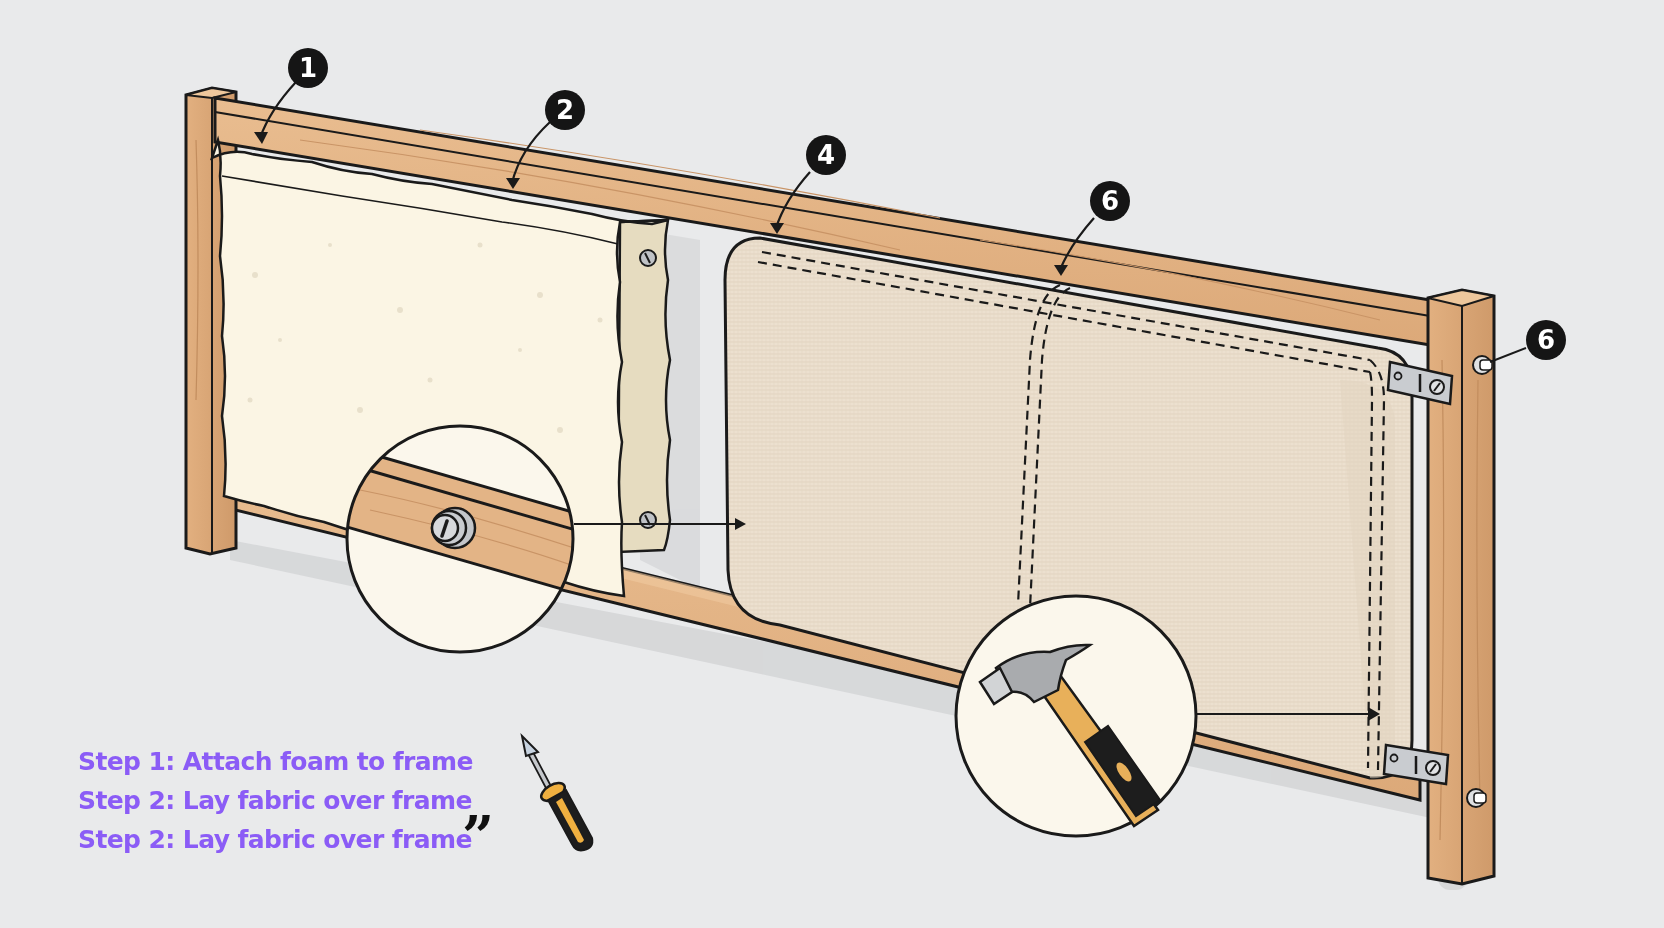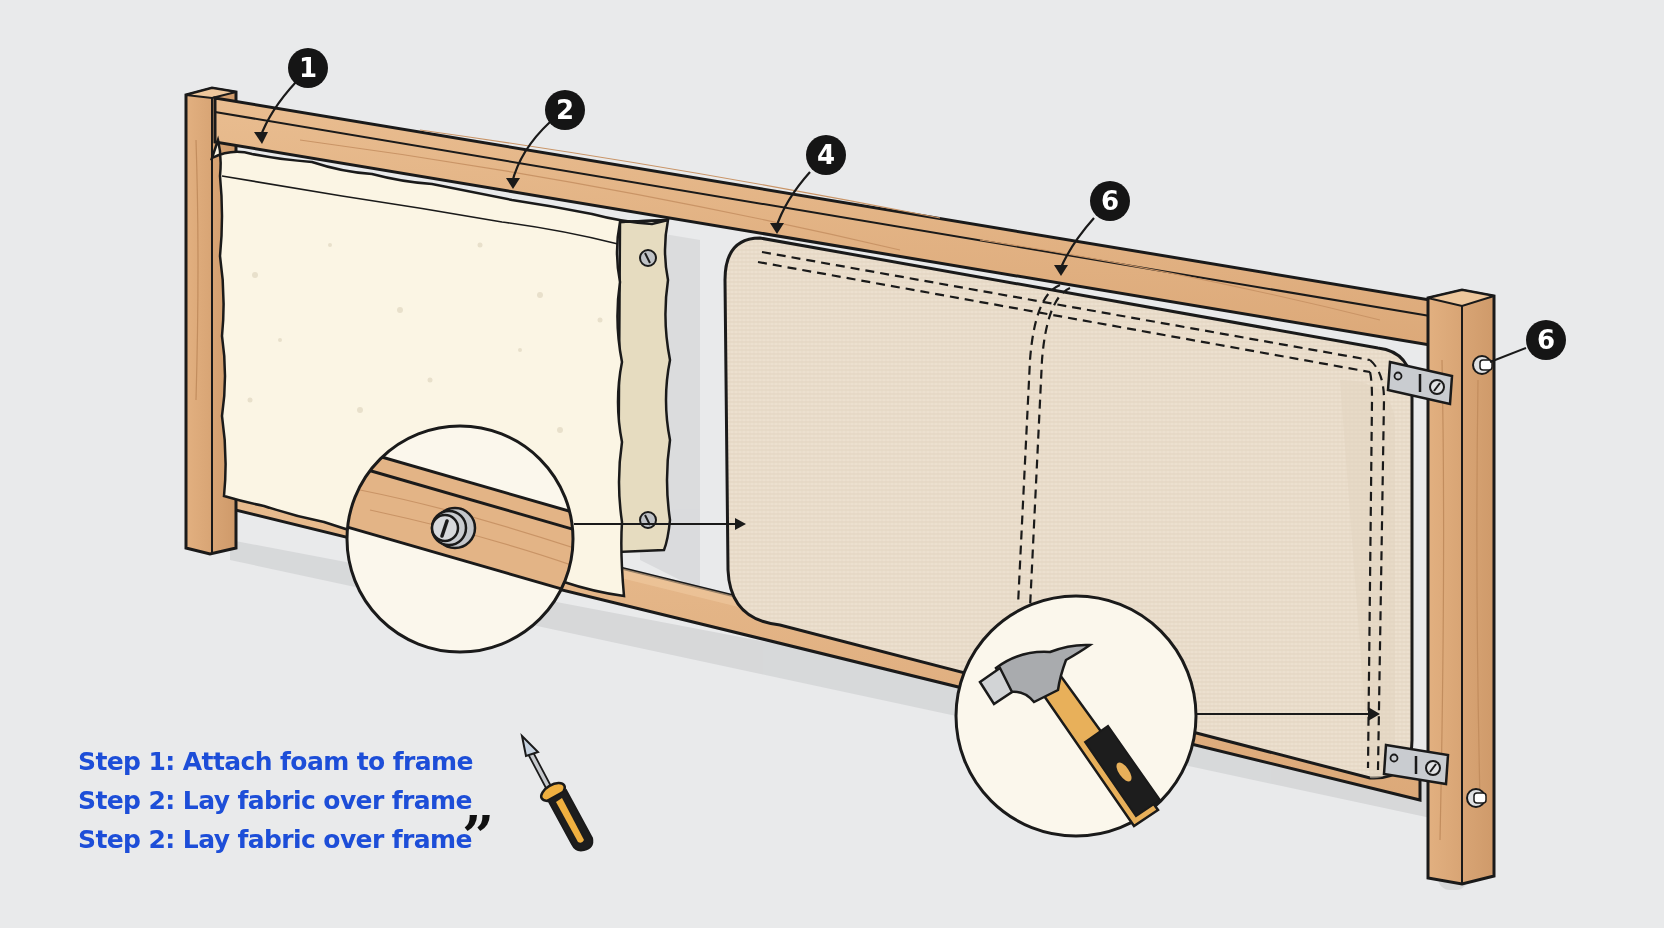--- a/index.html
+++ b/index.html
@@ -10,21 +10,21 @@
       position: relative;
     }
     #scene { position: absolute; left: 0; top: 0; width: 1664px; height: 928px; }
     .callout-num {
       font-family: "DejaVu Sans", sans-serif;
       font-weight: bold; font-size: 26px; fill: #ffffff;
     }
     .steps {
       position: absolute; left: 78px; top: 742px;
       font-family: "DejaVu Sans", "Liberation Sans", sans-serif;
-      font-weight: bold; font-size: 25px; color: #1d4ed8;
+      font-weight: bold; font-size: 25px; color: #8b5cf6;
       letter-spacing: -0.6px; line-height: 39px;
     }
     .step-line { display: block; white-space: nowrap; }
     .quote-mark {
       position: absolute; left: 462px; top: 808px;
       font-family: "DejaVu Serif", serif; font-weight: bold;
       font-size: 56px; line-height: 56px; color: #111;
     }
   </style>
 </head>

